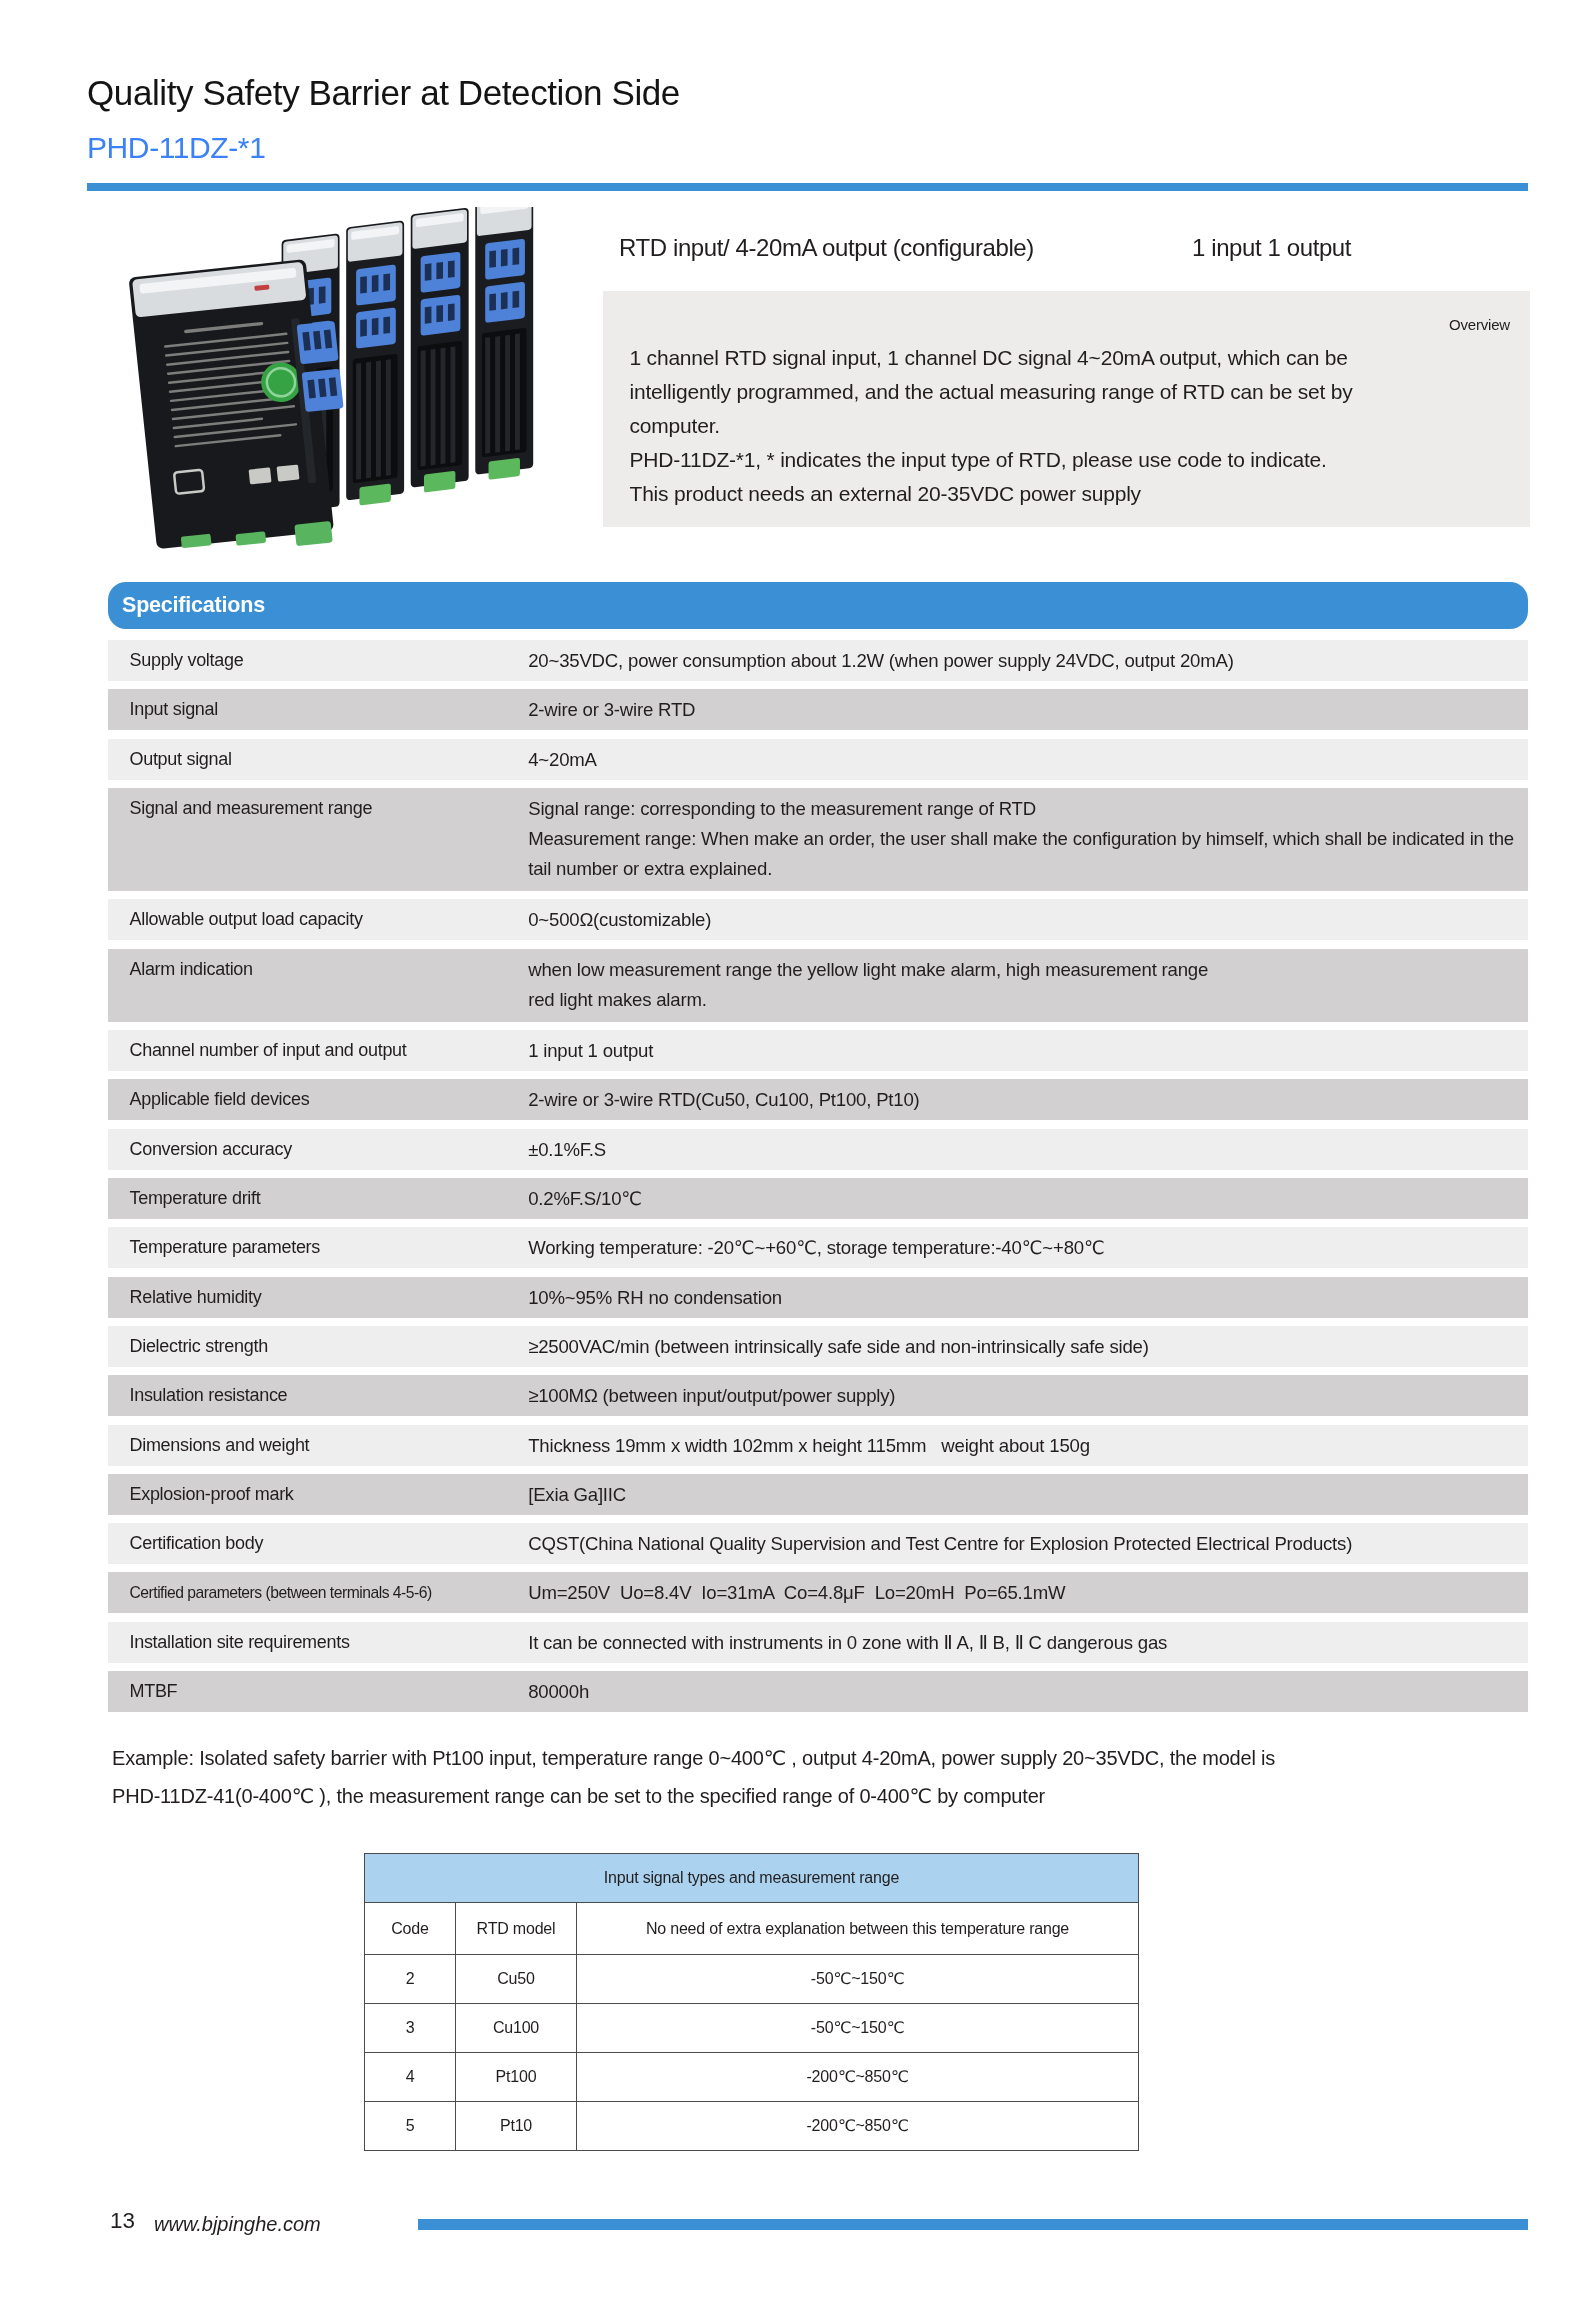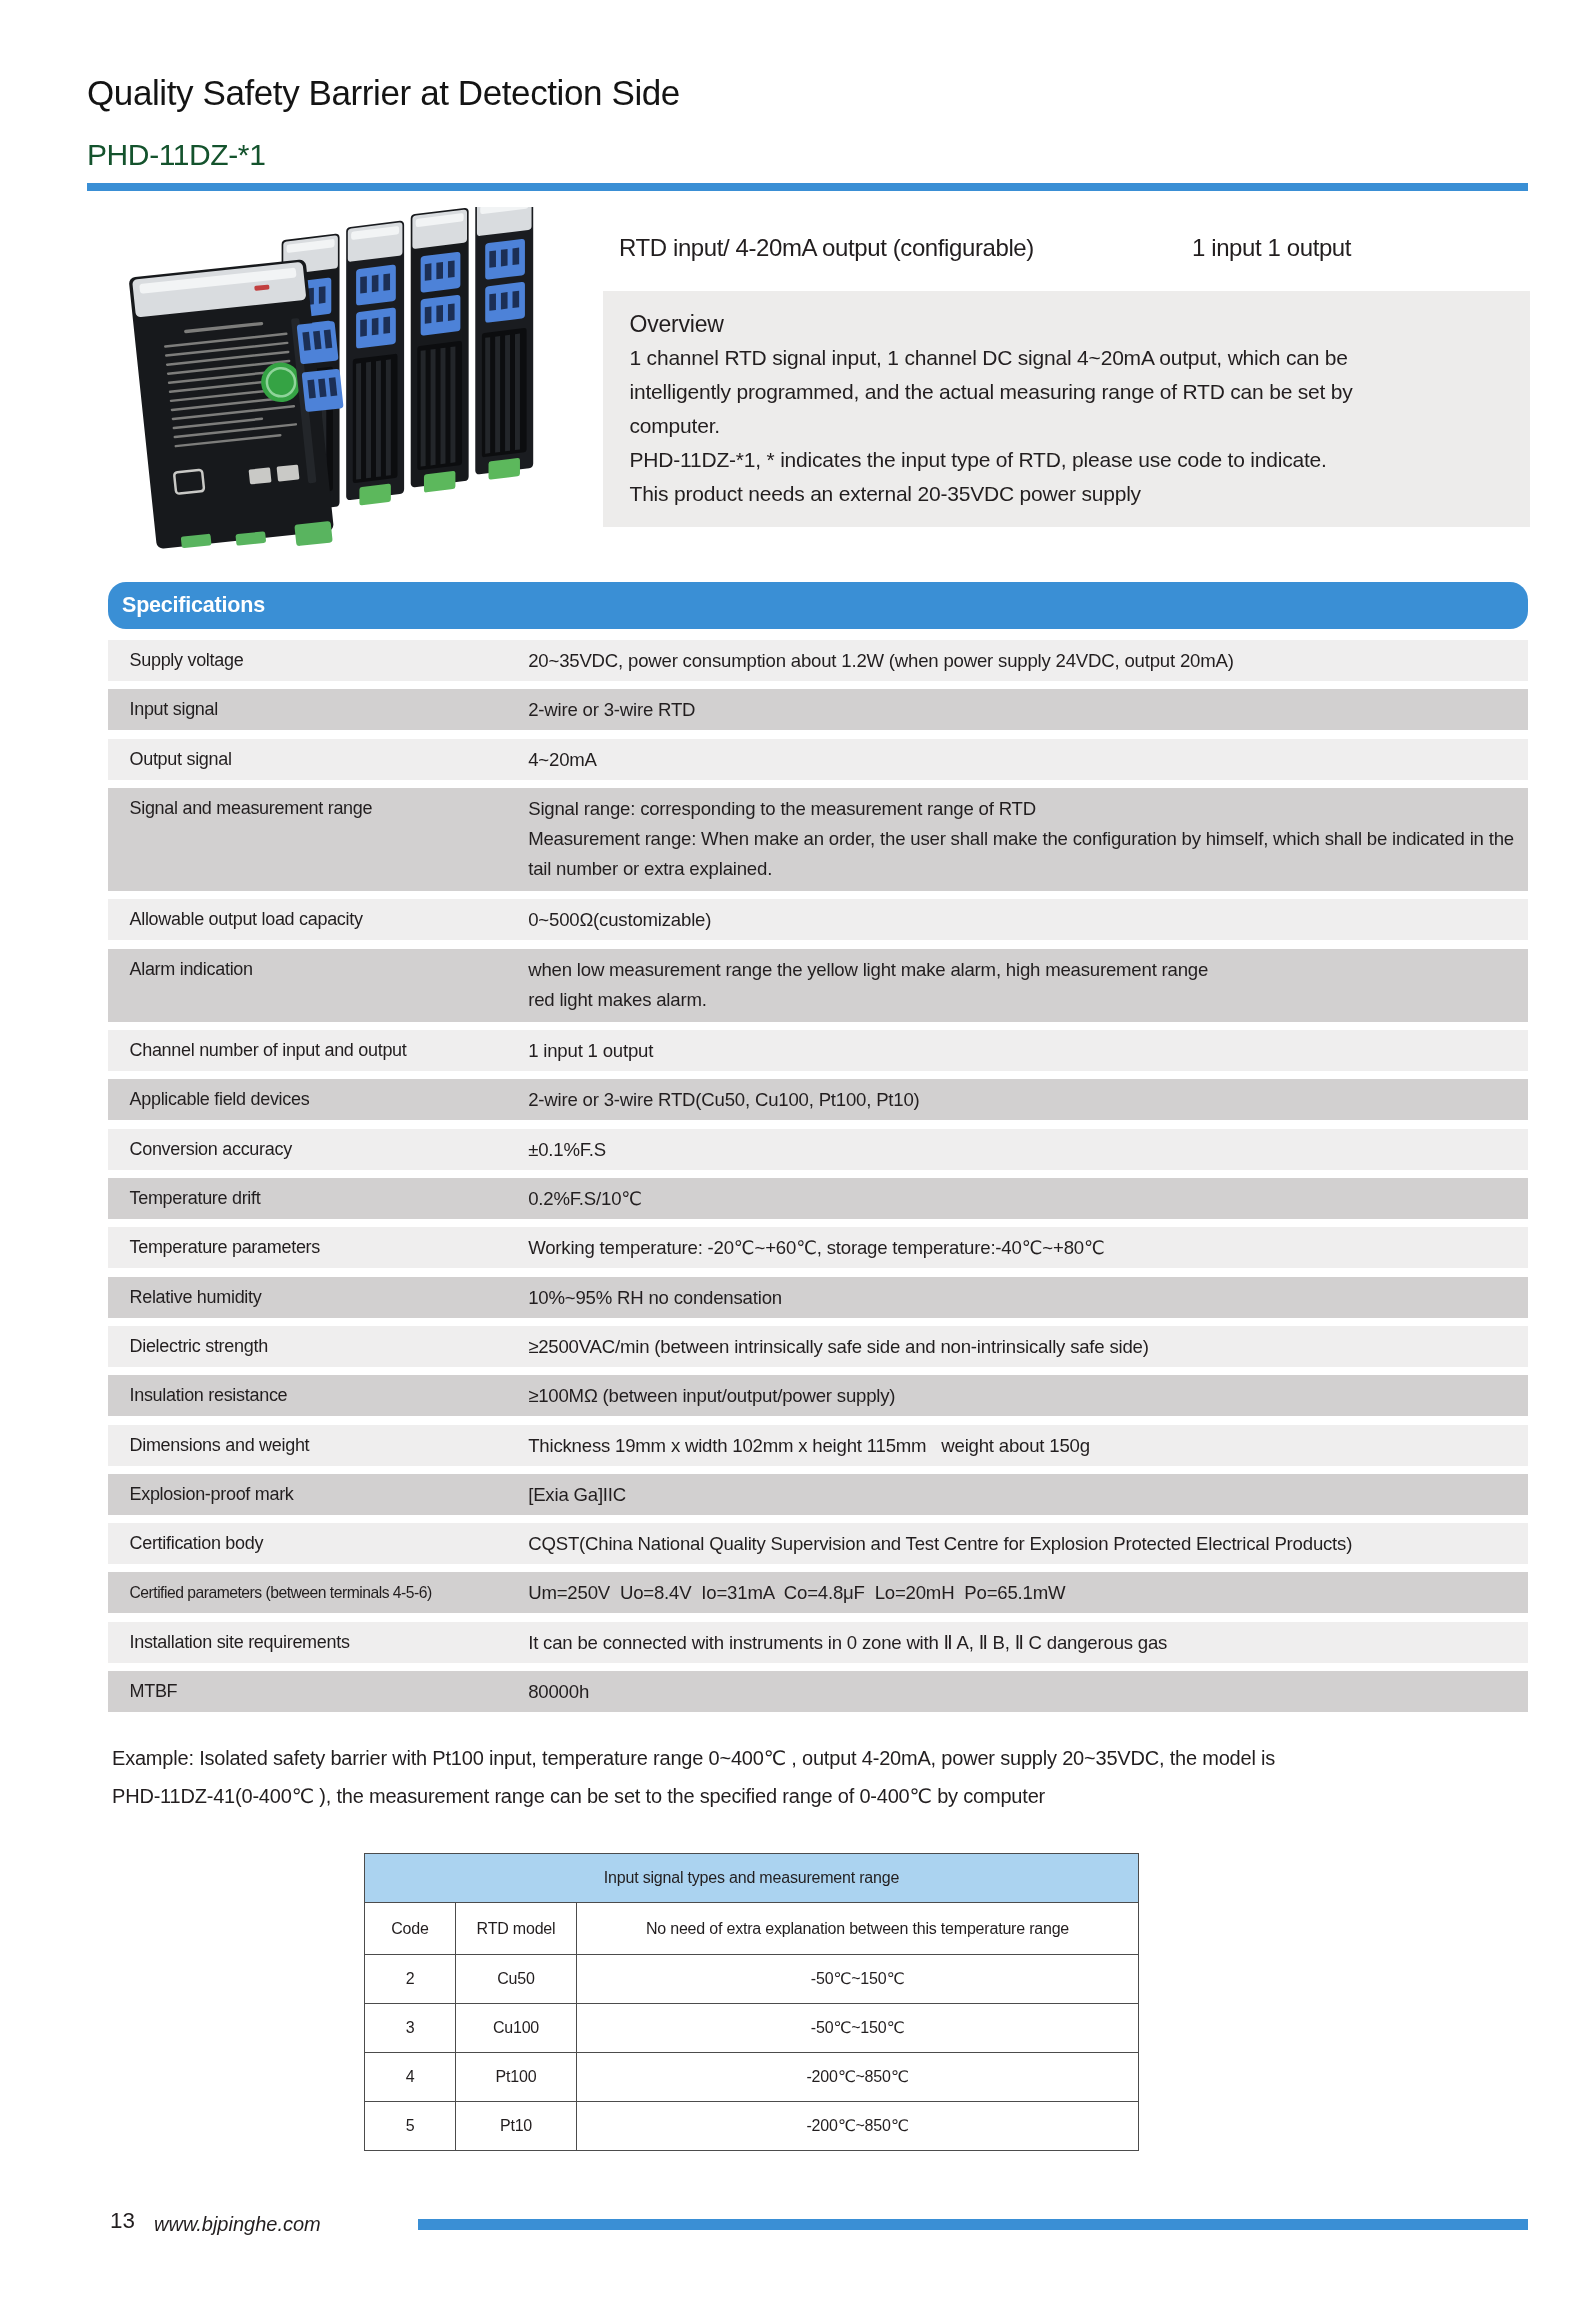--- a/index.html
+++ b/index.html
@@ -11,31 +11,31 @@
     --text:#221E1F;
     --border:#4C4C4C;
   }
   html,body{margin:0;padding:0;background:#ffffff;}
   .page{
     position:relative;width:1590px;height:2319px;background:#ffffff;overflow:hidden;
     font-family:"Liberation Sans","DejaVu Sans",sans-serif;color:var(--text,#221E1F);
   }
   
   .title{position:absolute;left:87px;top:73px;font-size:35px;font-weight:400;color:#141414;letter-spacing:-0.4px;}
-  .model{position:absolute;left:87px;top:138px;font-size:30px;font-weight:400;color:#14532d;letter-spacing:-0.4px;}
+  .model{position:absolute;left:87px;top:131px;font-size:30px;font-weight:400;color:#3b82f6;letter-spacing:-0.4px;}
   .rule{position:absolute;left:87px;top:183px;width:1441px;height:7.5px;background:var(--accent,#3A8FD5);}
   
   .photo{position:absolute;left:83px;top:207px;width:480px;height:363px;}
   .cfg-head{position:absolute;left:619px;top:234px;font-size:24px;letter-spacing:-0.4px;text-align:right;}
   .io-head{position:absolute;left:1192px;top:234px;font-size:24px;letter-spacing:-0.4px;}
   .overview{
     position:absolute;left:603px;top:291px;width:927px;height:236px;
     background:var(--overview-bg,#EDECEB);box-sizing:border-box;padding:16.6px 20px 0 26.5px;
   }
-  .overview-title{font-size:23px;line-height:33px;letter-spacing:-0.2px;}
+  .overview-title{font-size:15px;line-height:33px;letter-spacing:-0.2px;text-align:right;}
   .overview-text{font-size:21px;line-height:34px;white-space:pre-line;letter-spacing:-0.2px;}
   
   .specbar{
     position:absolute;left:108px;top:582px;width:1420px;height:47px;box-sizing:border-box;
     background:var(--accent,#3A8FD5);color:#ffffff;font-size:21.5px;font-weight:bold;
     line-height:47px;padding-left:14px;letter-spacing:-0.2px;border-radius:18px;
   }
   .spec-rows{position:absolute;left:108px;top:640px;width:1420px;}
   .spec-row{display:flex;gap:0;margin-bottom:8.3px;}
   .spec-row .spec-label{

